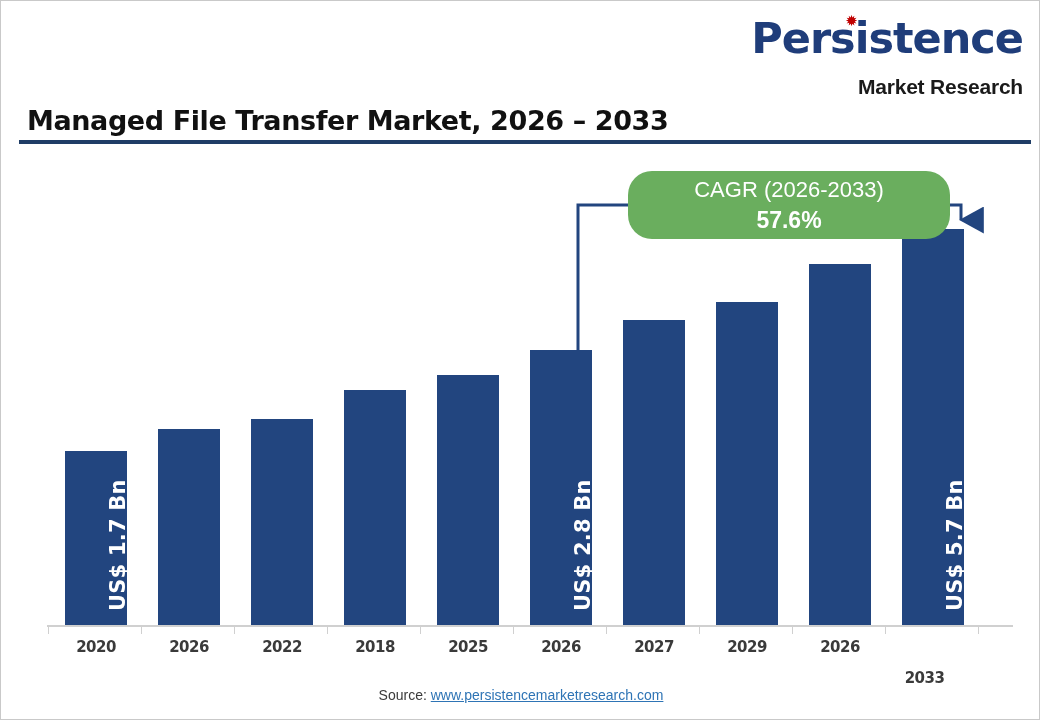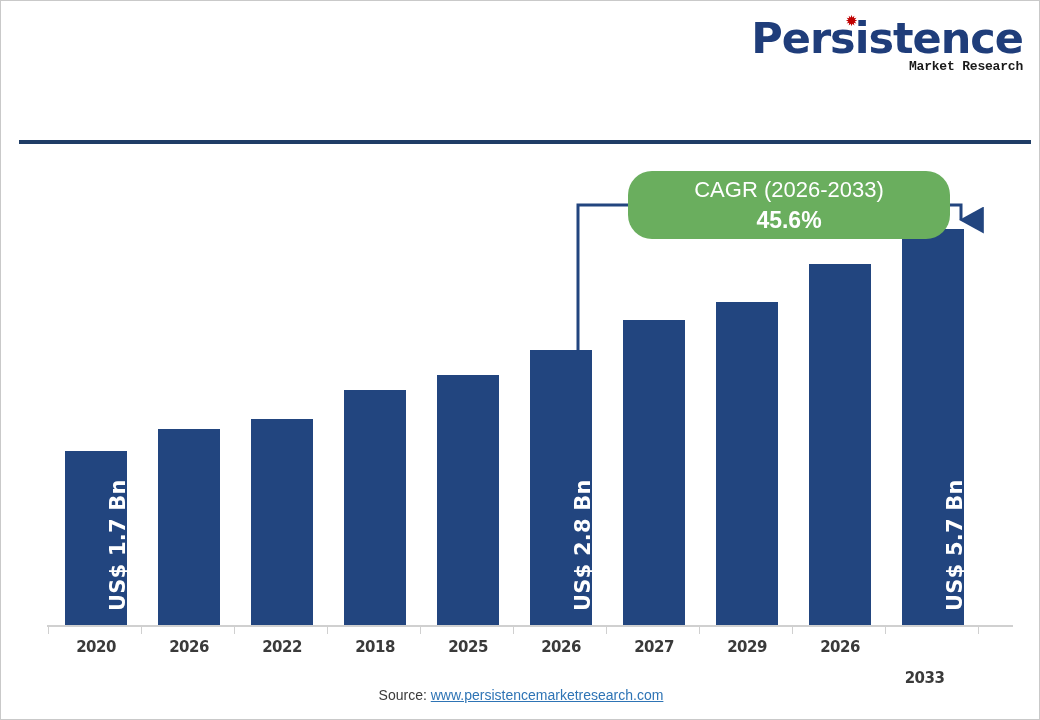--- a/index.html
+++ b/index.html
@@ -34,25 +34,25 @@
   }
   #logo .brand .dot{
     position:absolute;
     left:94px;top:-1px;
     width:11px;height:11px;
     color:#C00000;
     font-size:15px;
     line-height:11px;
   }
   #logo .sub{
-    font-family:Liberation Mono, monospace;
-    font-weight:bold;
-    font-size:13px;
+    font-family:Liberation Sans, sans-serif;
+    font-weight:bold;
+    font-size:21px;
     color:#1a1a1a;
-    margin-top:0;
+    margin-top:16px;
     letter-spacing:-0.2px;
   }
 
   
   #title{
     position:absolute;left:26px;top:104px;
     font-family:"DejaVu Sans", sans-serif;
     font-weight:bold;
     font-size:27px;
     color:#111;
@@ -146,20 +146,21 @@
 <div id="frame">
 
   <div id="logo">
     <div class="brand">
       <span>Persistence</span>
       <span class="dot">✹</span>
     </div>
     <div class="sub">Market Research</div>
   </div>
 
+  <div id="title">Managed File Transfer Market, 2026 – 2033</div>
   <div id="title-rule"></div>
 
   <div id="plot">
     <div id="axis"></div>
     <div id="bars">
         <div class="bar" style="left: 64px; top: 450px; width: 62px; height: 174px; background: rgb(34, 69, 127);"></div>
         <div class="bar-label" style="left: 105px; top: 610px;">US$ 1.7 Bn</div>
         <div class="bar" style="left: 157px; top: 428px; width: 62px; height: 196px; background: rgb(34, 69, 127);"></div>
         <div class="bar" style="left: 250px; top: 418px; width: 62px; height: 206px; background: rgb(34, 69, 127);"></div>
         <div class="bar" style="left: 343px; top: 389px; width: 62px; height: 235px; background: rgb(34, 69, 127);"></div>
@@ -204,20 +205,20 @@
       <marker id="arrowhead" markerWidth="9" markerHeight="9" refX="4.5" refY="7.6" orient="auto">
         <polygon points="0,0 9,0 4.5,8.2" fill="#22457F"></polygon>
       </marker>
     </defs>
     <path d="M 577 349 L 577 204 L 960 204 L 960 219" fill="none" stroke="#22457F" stroke-width="3" marker-end="url(#arrowhead)"></path>
   </svg>
 
 
   <div class="callout" id="callout-cagr">
     <div class="ln">CAGR (2026-2033)</div>
-    <div class="pct">45.6%</div>
+    <div class="pct">57.6%</div>
   </div>
 
   <div id="source">
     <span>Source: </span><a href="#">www.persistencemarketresearch.com</a>
   </div>
 
 </div>
 
 </body></html>

